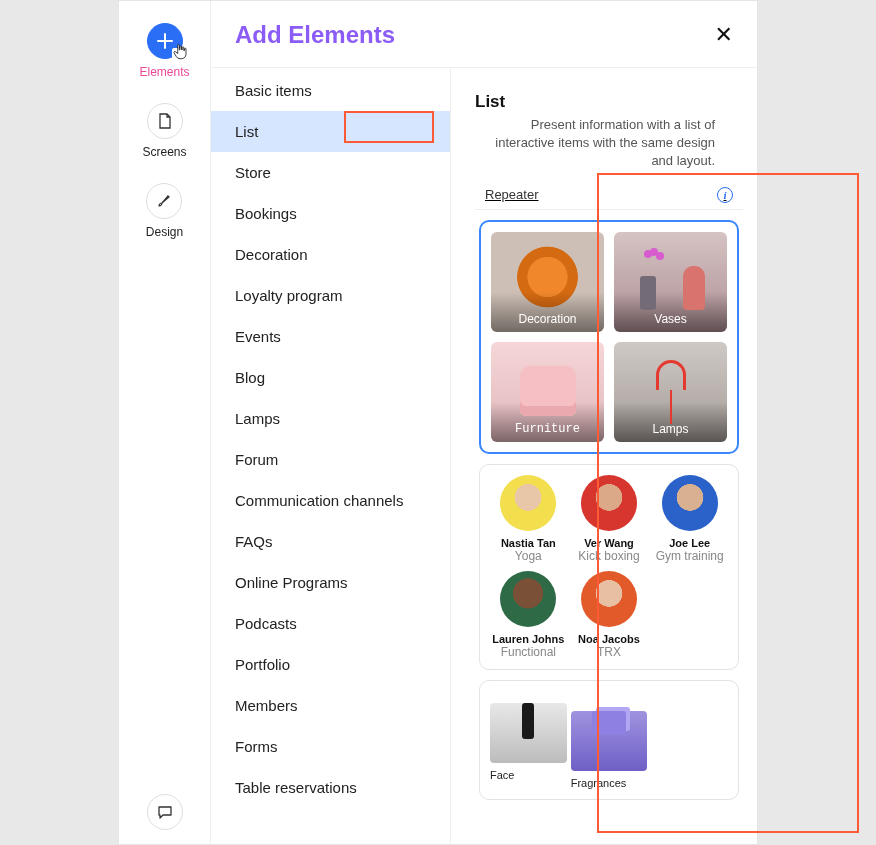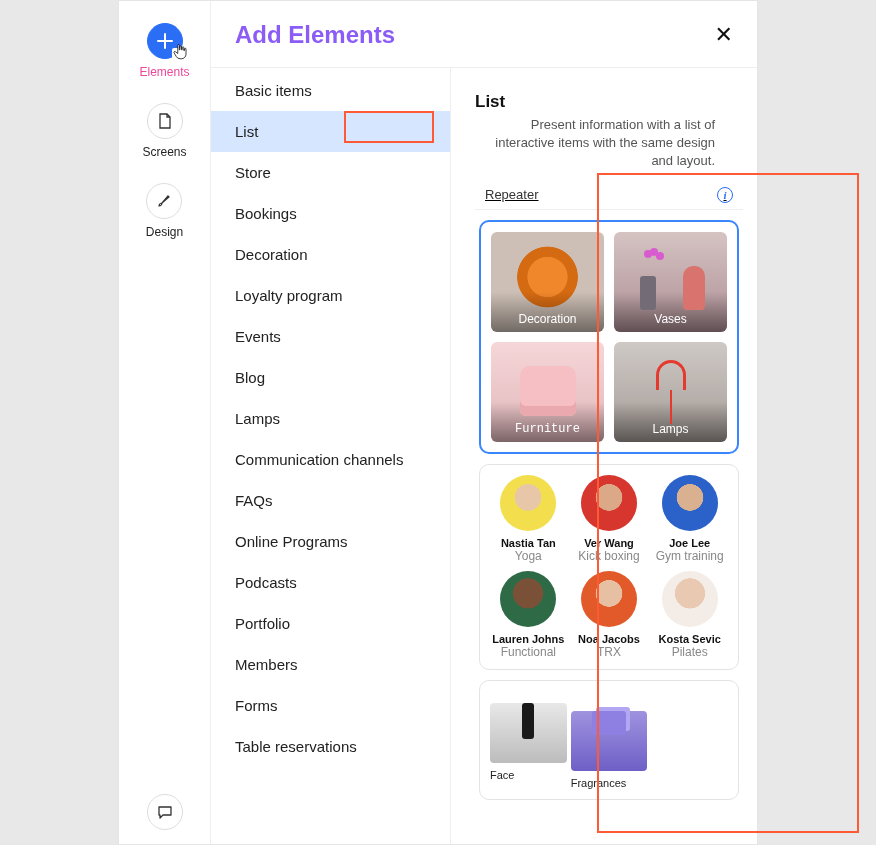--- a/index.html
+++ b/index.html
@@ -302,20 +302,21 @@
       <div class="cat-list">
         <div class="cat-item">Basic items</div>
         <div class="cat-item selected">List</div>
         <div class="cat-item">Store</div>
         <div class="cat-item">Bookings</div>
         <div class="cat-item">Decoration</div>
         <div class="cat-item">Loyalty program</div>
         <div class="cat-item">Events</div>
         <div class="cat-item">Blog</div>
         <div class="cat-item">Lamps</div>
+        <div class="cat-item">Forum</div>
         <div class="cat-item">Communication channels</div>
         <div class="cat-item">FAQs</div>
         <div class="cat-item">Online Programs</div>
         <div class="cat-item">Podcasts</div>
         <div class="cat-item">Portfolio</div>
         <div class="cat-item">Members</div>
         <div class="cat-item">Forms</div>
         <div class="cat-item">Table reservations</div>
       </div>
 
@@ -371,25 +372,20 @@
             <div class="person">
               <div class="avatar av4"></div>
               <div class="p-name">Lauren Johns</div>
               <div class="p-sub">Functional</div>
             </div>
             <div class="person">
               <div class="avatar av5"></div>
               <div class="p-name">Noa Jacobs</div>
               <div class="p-sub">TRX</div>
             </div>
-            <div class="person">
-              <div class="avatar av6"></div>
-              <div class="p-name">Kosta Sevic</div>
-              <div class="p-sub">Pilates</div>
-            </div>
           </div>
         </div>
 
         <div class="template-card">
           <div class="grid3">
             <div class="prod">
               <div class="prod-img pi2"></div>
               <div class="prod-label">Face</div>
             </div>
             <div class="prod">

